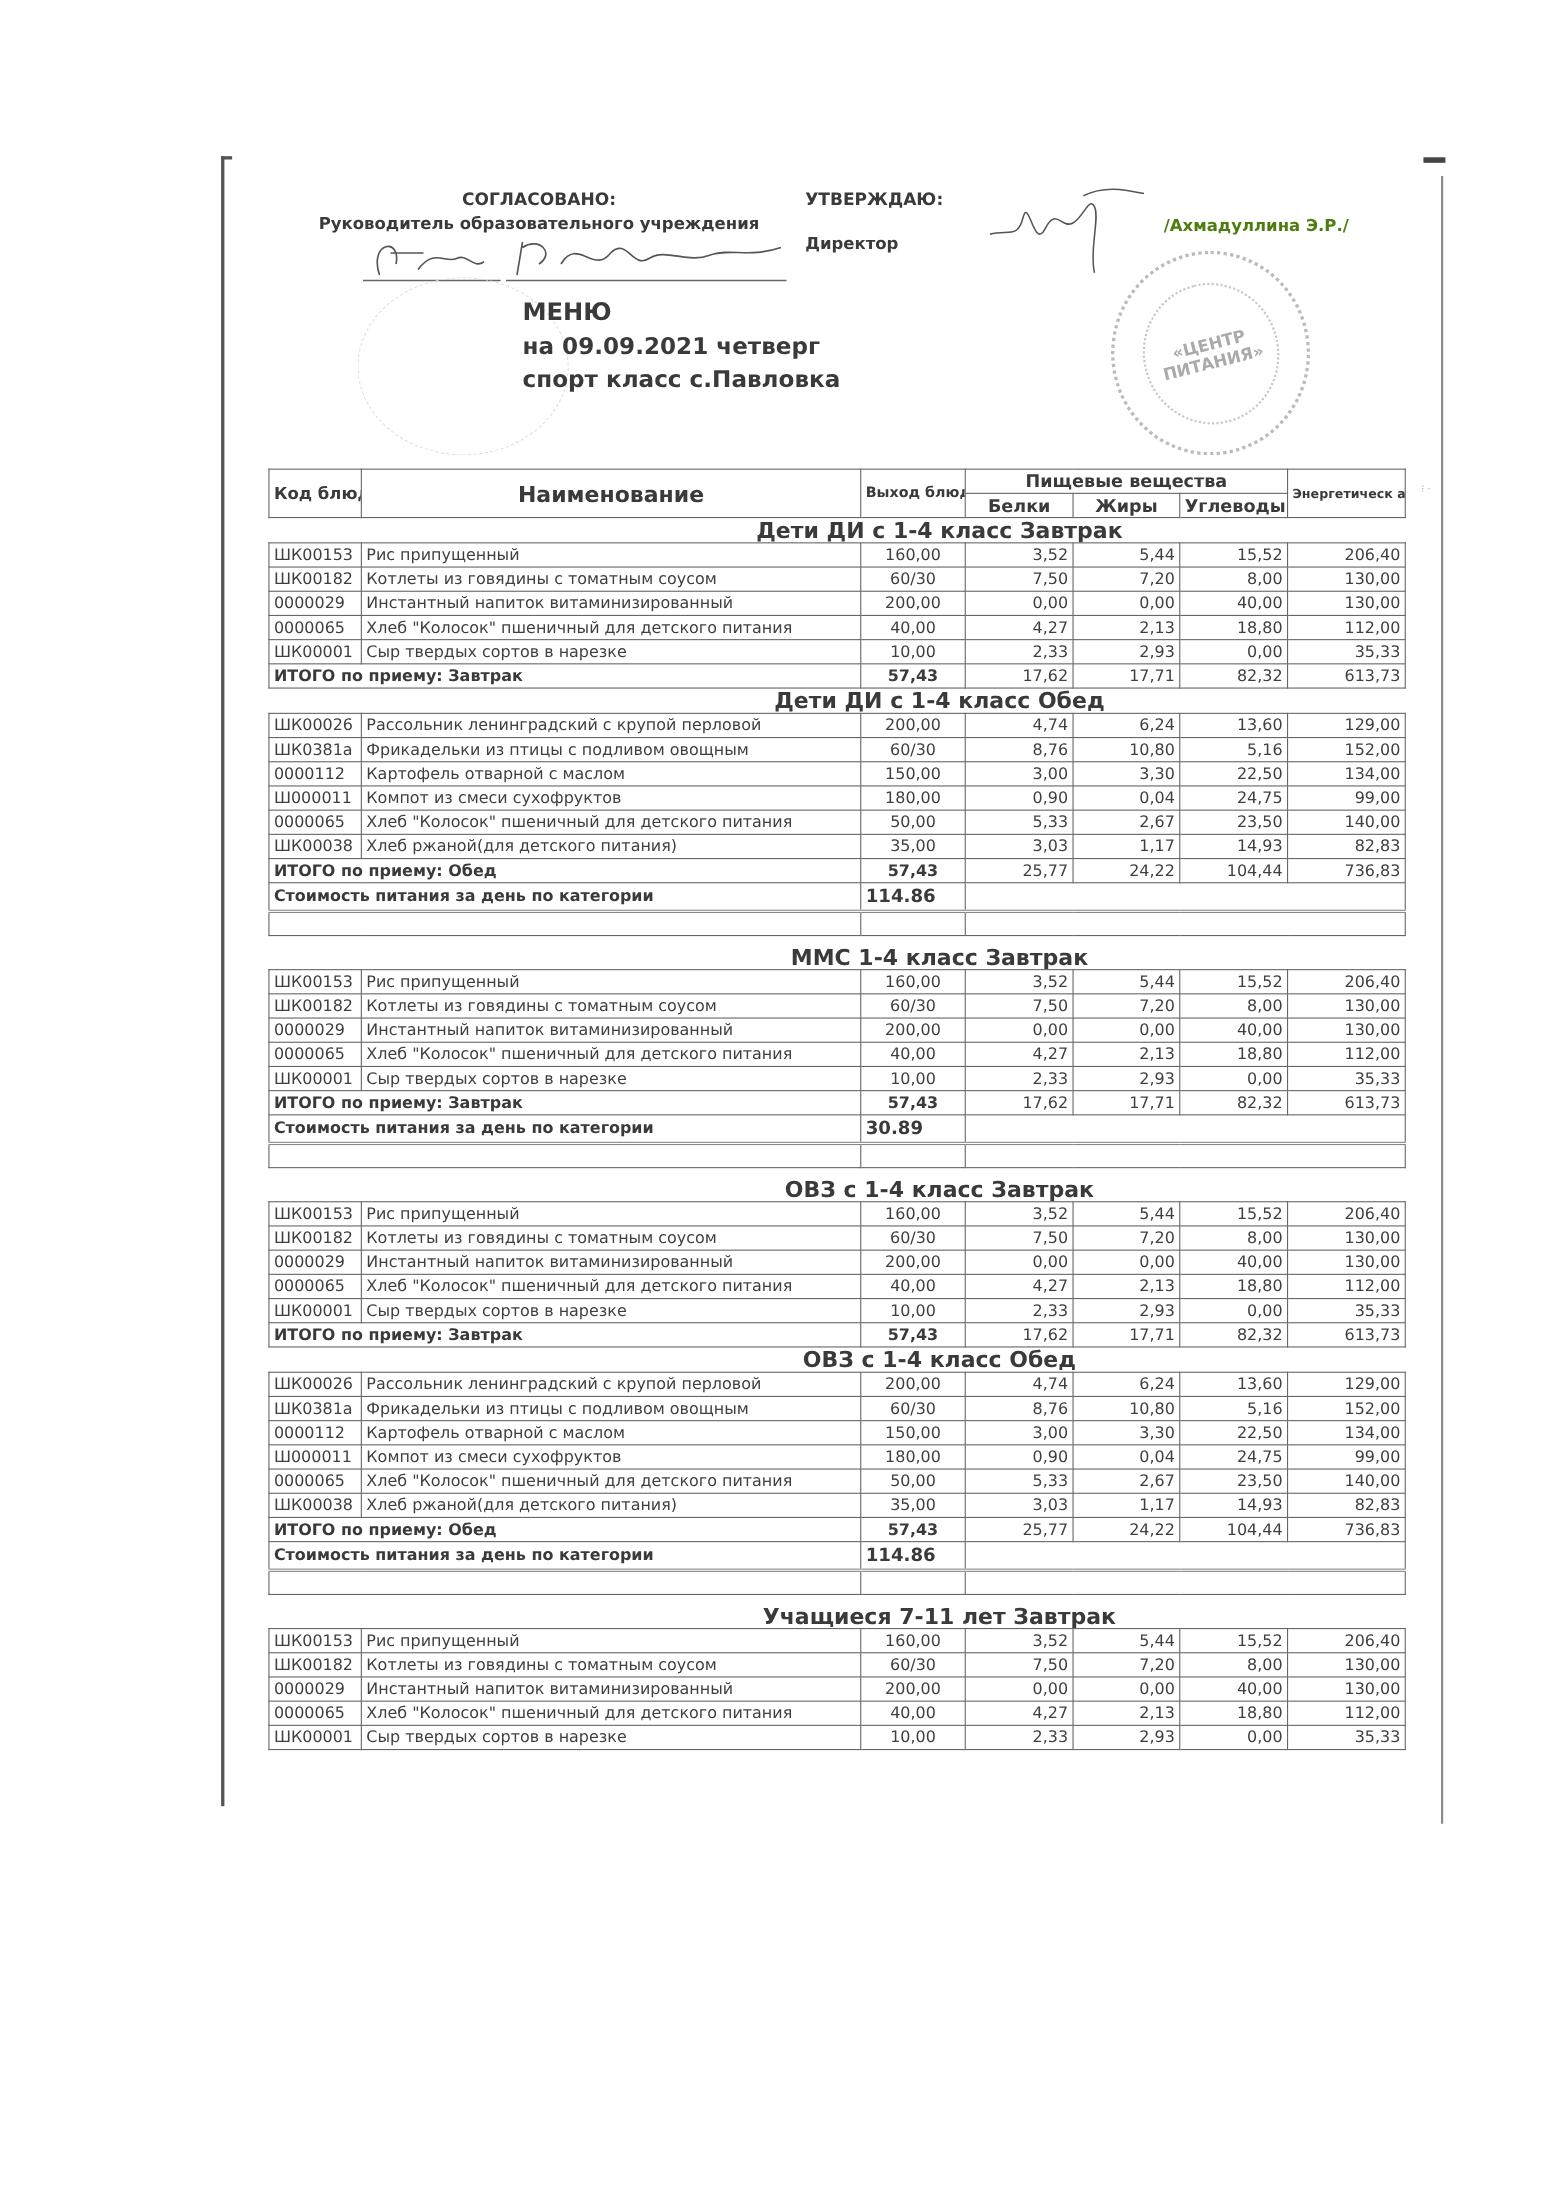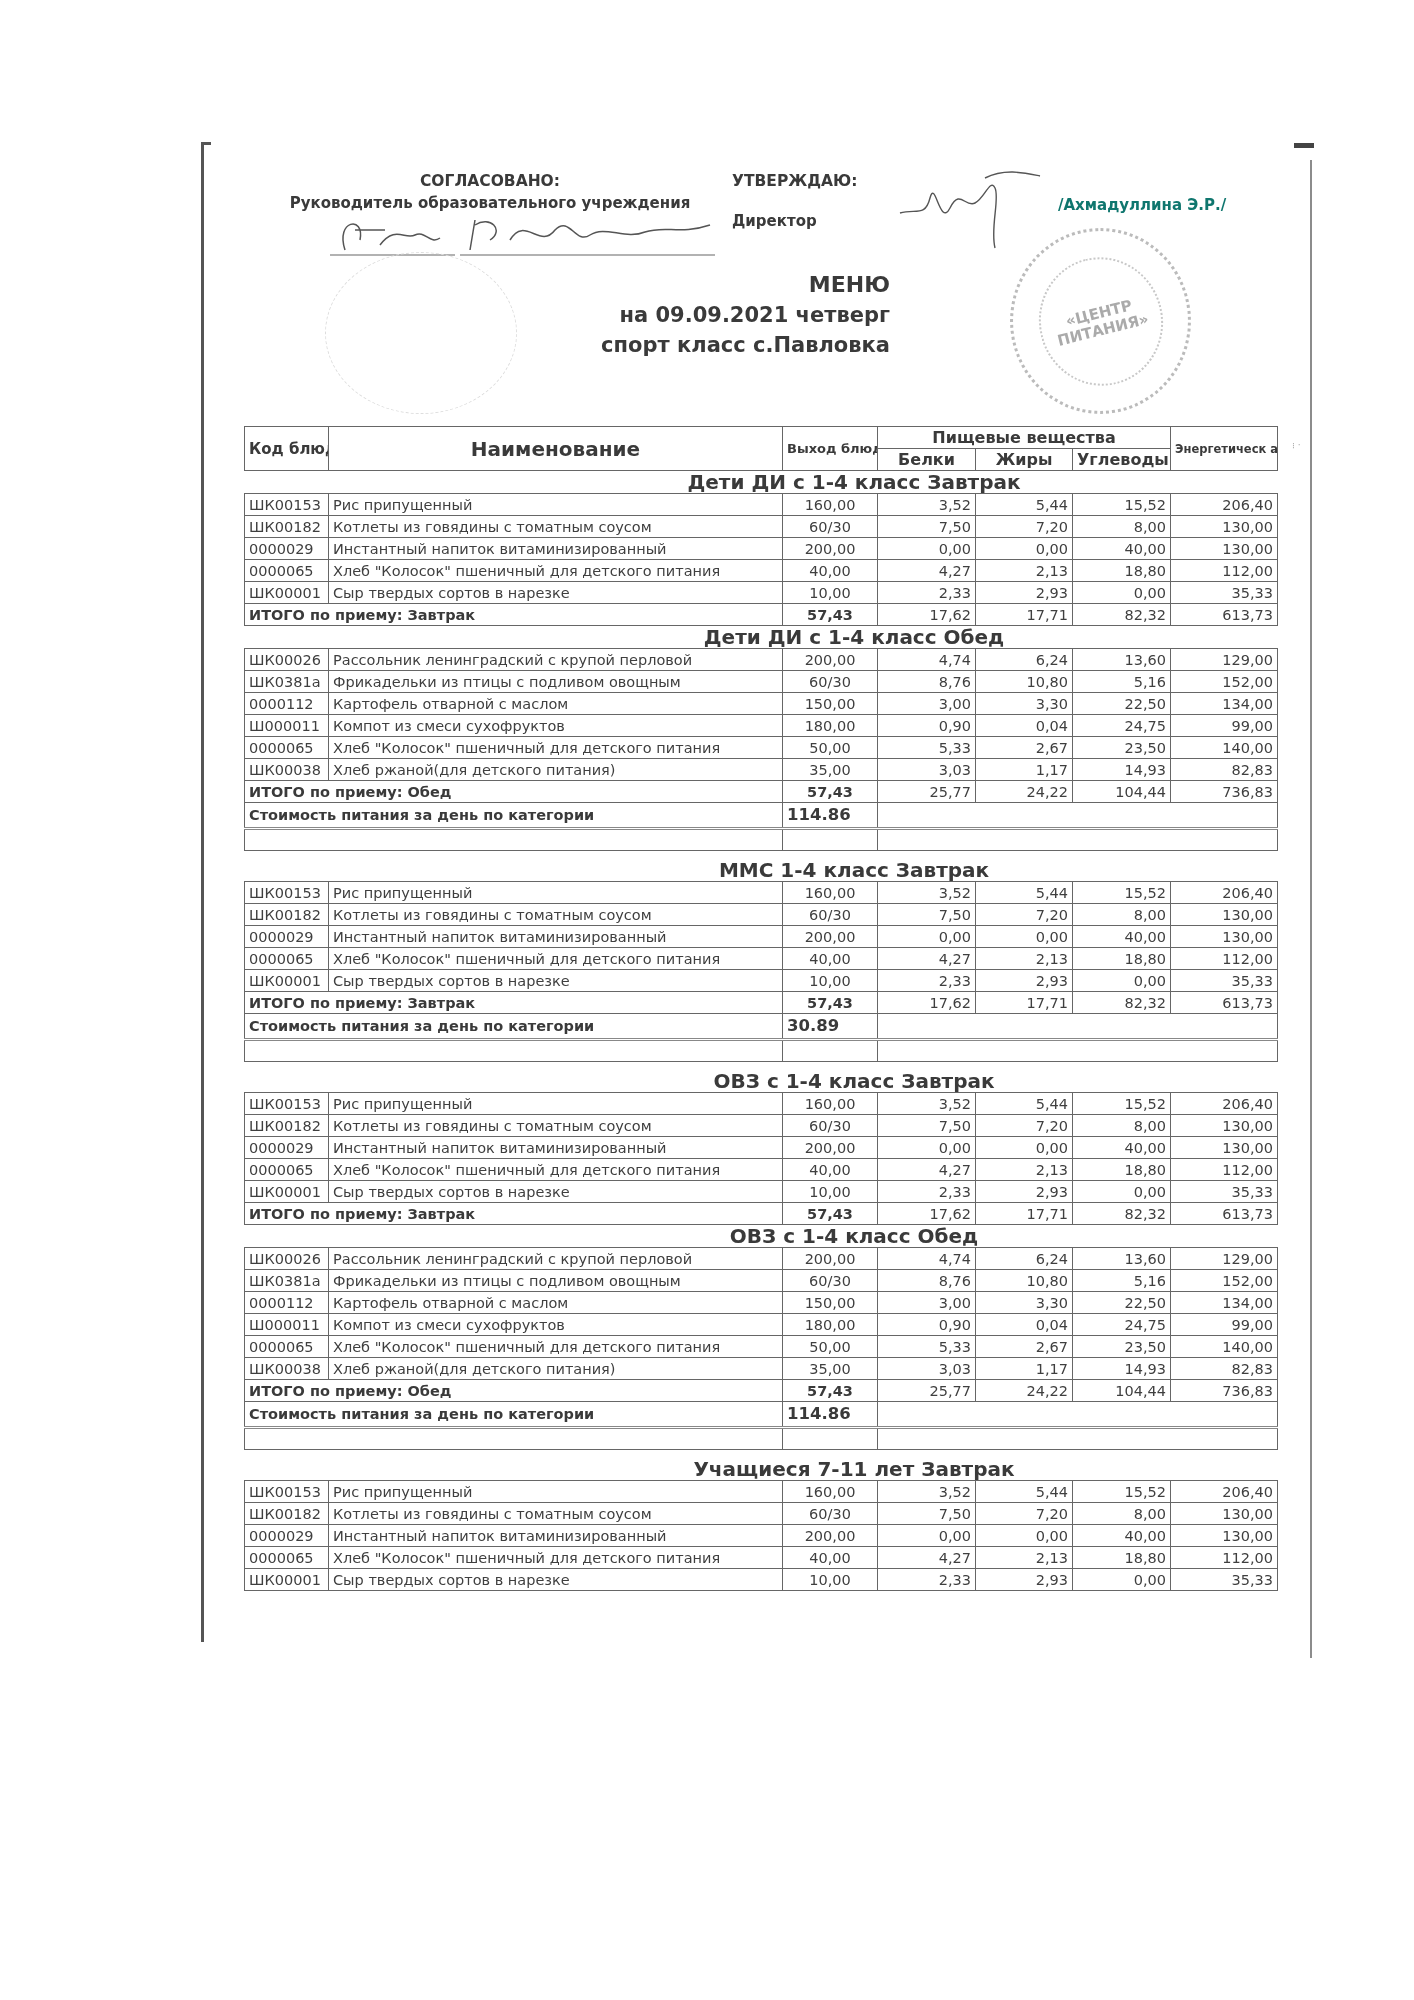--- a/index.html
+++ b/index.html
@@ -12,28 +12,28 @@
   .scan-left-hook { position: absolute; left: 201px; top: 142px; width: 10px; height: 3px; background: #555; }
   .scan-right-dash { position: absolute; left: 1294px; top: 143px; width: 20px; height: 5px; background: #444; }
   .scan-right { position: absolute; left: 1310px; top: 160px; width: 2px; height: 1498px; background: #666; opacity: 0.75; }
   .scan-dots { position: absolute; left: 1292px; top: 440px; font-size: 9px; color: #aaa; }
 
   .approve-left { position: absolute; left: 280px; top: 172px; width: 420px; text-align: center; font-weight: bold; font-size: 15px; color: #3a3a3a; }
   .approve-left .title { font-size: 15.5px; }
   .approve-left .role { margin-top: 4px; }
   .approve-right-title { position: absolute; left: 732px; top: 172px; font-weight: bold; font-size: 15.5px; color: #3a3a3a; }
   .approve-right-role { position: absolute; left: 732px; top: 200px; font-weight: bold; font-size: 15px; color: #3a3a3a; margin-top: 12px; }
-  .approve-right-name { position: absolute; left: 1058px; top: 196px; font-weight: bold; font-size: 15px; color: #0f766e; text-align: center; }
+  .approve-right-name { position: absolute; left: 1058px; top: 196px; font-weight: bold; font-size: 15px; color: #4d7c0f; text-align: center; }
 
   .sig { position: absolute; }
   .stamp-left { position: absolute; left: 325px; top: 252px; width: 190px; height: 160px; border-radius: 50%; border: 1px dashed #ddd; }
   .stamp-right { position: absolute; left: 1010px; top: 228px; width: 175px; height: 180px; border-radius: 50%; border: 3px dotted #bbb; display: flex; align-items: center; justify-content: center; }
   .stamp-right .inner { width: 120px; height: 125px; border-radius: 50%; border: 2px dotted #c8c8c8; display: flex; align-items: center; justify-content: center; text-align: center; transform: rotate(-14deg); color: #aaa; font-weight: bold; font-size: 15px; line-height: 1.1; }
 
-  .title-block { position: absolute; left: 490px; top: 272px; width: 400px; text-align: right; font-weight: bold; color: #3a3a3a; }
+  .title-block { position: absolute; left: 475px; top: 272px; width: 400px; text-align: left; font-weight: bold; color: #3a3a3a; }
   .title-block .menu { font-size: 22px; }
   .title-block .line { font-size: 21px; margin-top: 6px; }
 
   table.menu-table {
     position: absolute; left: 244px; top: 426px; width: 1033px;
     border-collapse: collapse; font-size: 14.5px; color: #3f3f3f;
     table-layout: fixed;
   }
   table.menu-table td, table.menu-table th {
     border: 1.5px solid #666; padding: 0 4px; height: 21px; line-height: 20px;

